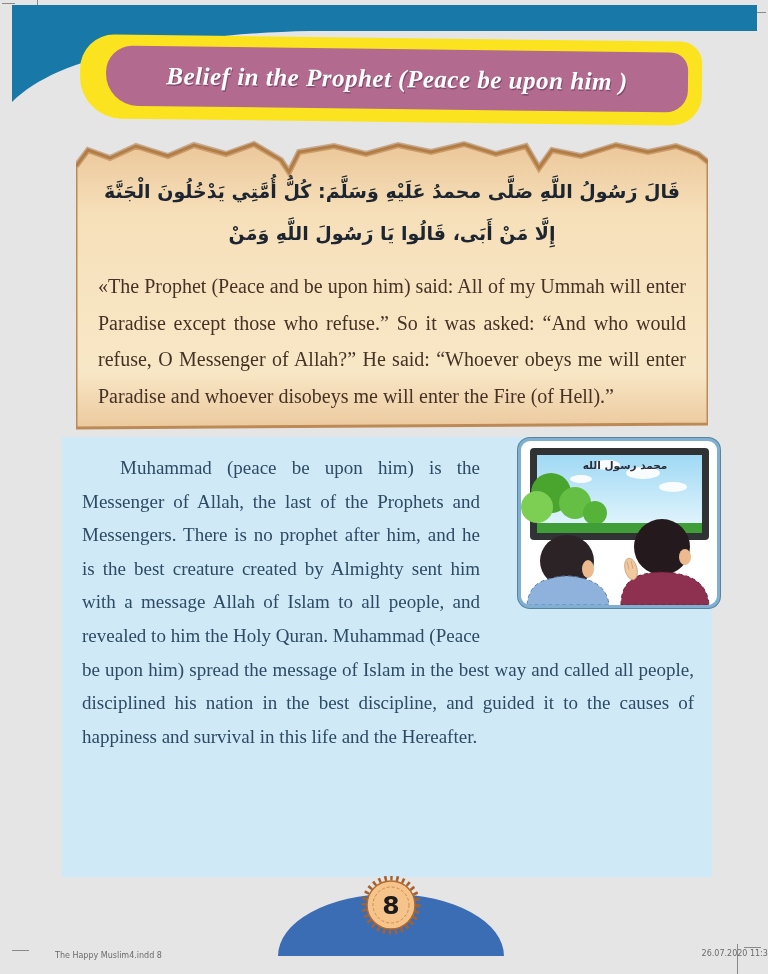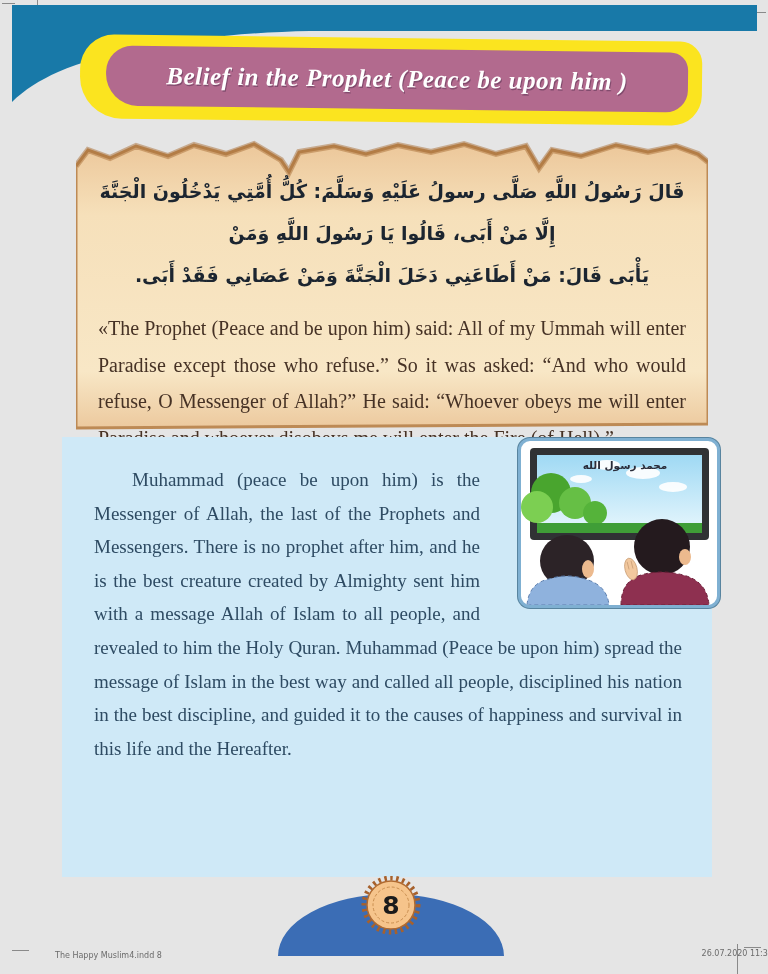--- a/index.html
+++ b/index.html
@@ -33,21 +33,21 @@
   .hadith-content{position:absolute;inset:0;padding:30px 18px 0 18px;box-sizing:border-box;}
   .hadith-arabic{direction:rtl;text-align:center;font-family:"DejaVu Sans",sans-serif;
     font-weight:700;font-size:19px;line-height:42px;color:#1c2530;}
   .hadith-english{margin-top:14px;padding:0 4px;font-size:20px;line-height:36.5px;
     color:#463225;text-align:justify;}
 
   
   .content-block{position:absolute;left:62px;top:437px;width:650px;height:440px;
     background:#cfe9f7;box-sizing:border-box;padding:10px 14px 0 16px;}
   .img-spacer{float:right;width:218px;height:176px;}
-  .body-par{margin:16px;font-size:19px;line-height:33.6px;color:#2e4b63;
+  .body-par{margin:4px;font-size:19px;line-height:33.6px;color:#2e4b63;
     text-align:justify;text-indent:38px;}
   .picture-card{position:absolute;top:1px;right:-8px;width:202px;height:170px;
     background:#ffffff;border:3px solid #7fb0d2;border-radius:12px;
     box-shadow:0 0 0 1px #58849f;box-sizing:border-box;overflow:hidden;}
 
   
   .footer-art{position:absolute;left:268px;top:876px;width:250px;height:82px;}
 
   
   .print-footer-left{position:absolute;left:55px;top:951px;font-family:"DejaVu Sans",sans-serif;
@@ -88,22 +88,21 @@
         </linearGradient>
       </defs>
       <path d="M0,26 L12,10 L34,18 L60,6 L92,16 L118,5 L150,14 L178,4 L205,20 L213,32 L223,12
                L258,6 L290,14 L322,5 L355,12 L388,4 L420,14 L450,6 L463,28 L476,10 L505,16
                L540,5 L572,12 L600,6 L622,14 L632,22 L632,284 L0,288 Z" fill="url(#parch)" stroke="#bd8a55" stroke-width="3"></path>
       <path d="M0,26 L12,10 L34,18 L60,6 L92,16 L118,5 L150,14 L178,4 L205,20 L213,32 L223,12
                L258,6 L290,14 L322,5 L355,12 L388,4 L420,14 L450,6 L463,28 L476,10 L505,16
                L540,5 L572,12 L600,6 L622,14 L632,22" fill="none" stroke="#a96f38" stroke-width="6" opacity="0.5"></path>
     </svg>
     <div class="hadith-content">
-      <div class="hadith-arabic" dir="rtl">قَالَ رَسُولُ اللَّهِ صَلَّى رسولُ عَلَيْهِ وَسَلَّمَ: كُلُّ أُمَّتِي يَدْخُلُونَ الْجَنَّةَ إِلَّا مَنْ أَبَى، قَالُوا يَا رَسُولَ اللَّهِ وَمَنْ</div>
-      <div class="hadith-arabic" dir="rtl">يَأْبَى قَالَ: مَنْ أَطَاعَنِي دَخَلَ الْجَنَّةَ وَمَنْ عَصَانِي فَقَدْ أَبَى.</div>
+      <div class="hadith-arabic" dir="rtl">قَالَ رَسُولُ اللَّهِ صَلَّى محمدُ عَلَيْهِ وَسَلَّمَ: كُلُّ أُمَّتِي يَدْخُلُونَ الْجَنَّةَ إِلَّا مَنْ أَبَى، قَالُوا يَا رَسُولَ اللَّهِ وَمَنْ</div>
       <div class="hadith-english">«The Prophet (Peace and be upon him) said: All of my Ummah will enter Paradise except those who refuse.”  So it was asked: “And who would refuse, O Messenger of Allah?” He said: “Whoever obeys me will enter Paradise and whoever disobeys me will enter the Fire (of Hell).”</div>
     </div>
   </div>
 
   <div class="content-block">
     <div class="img-spacer"></div>
 
     <div class="picture-card">
       <svg width="196" height="164" viewBox="0 0 196 164">
         <defs>

